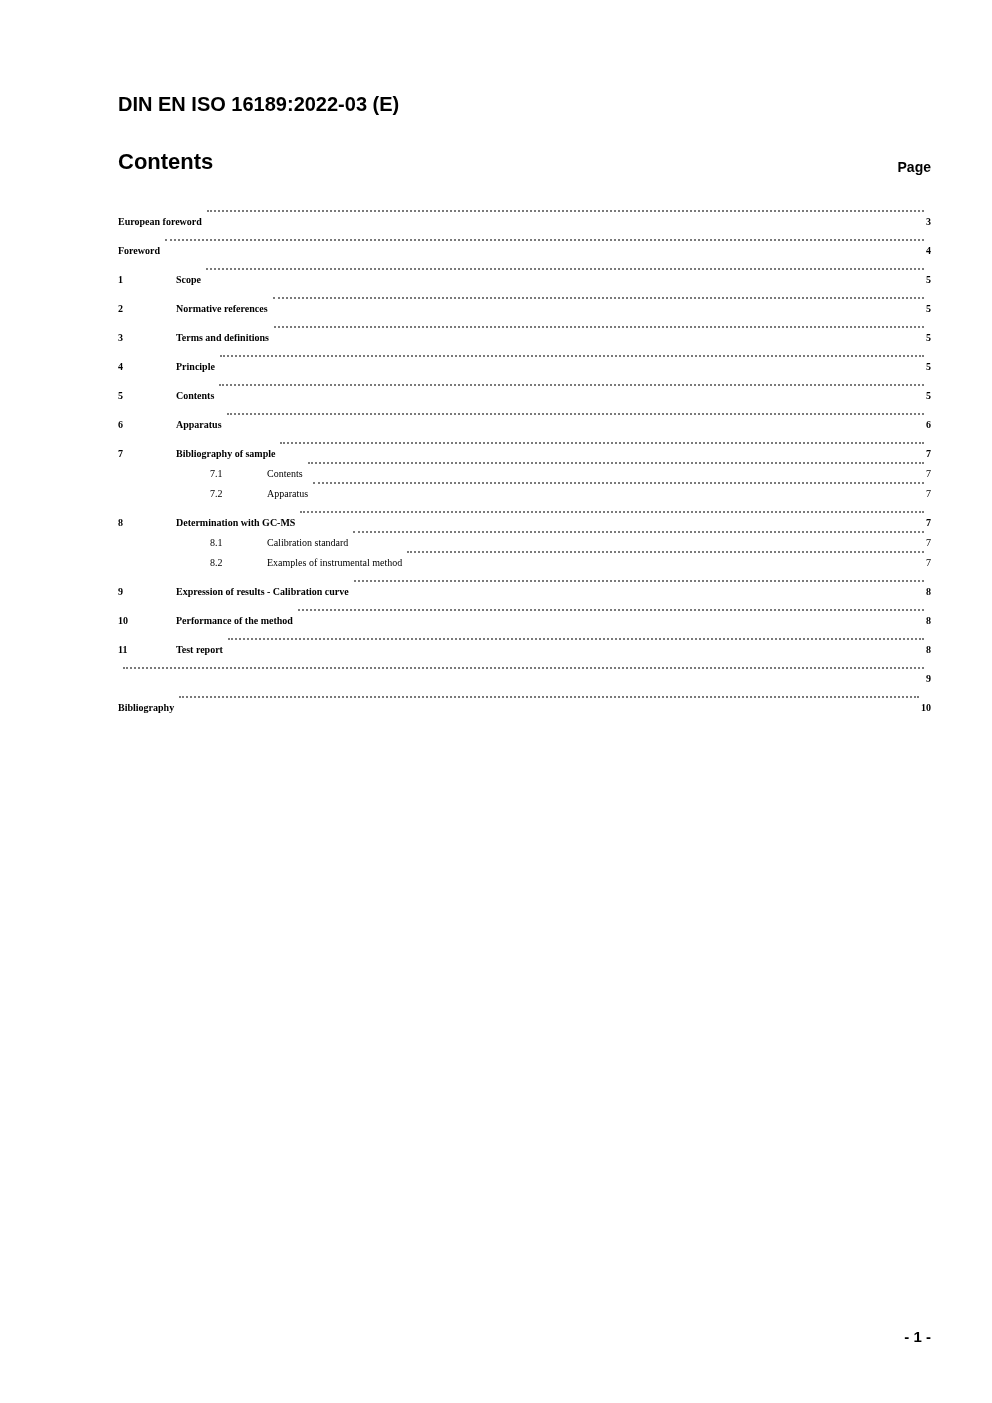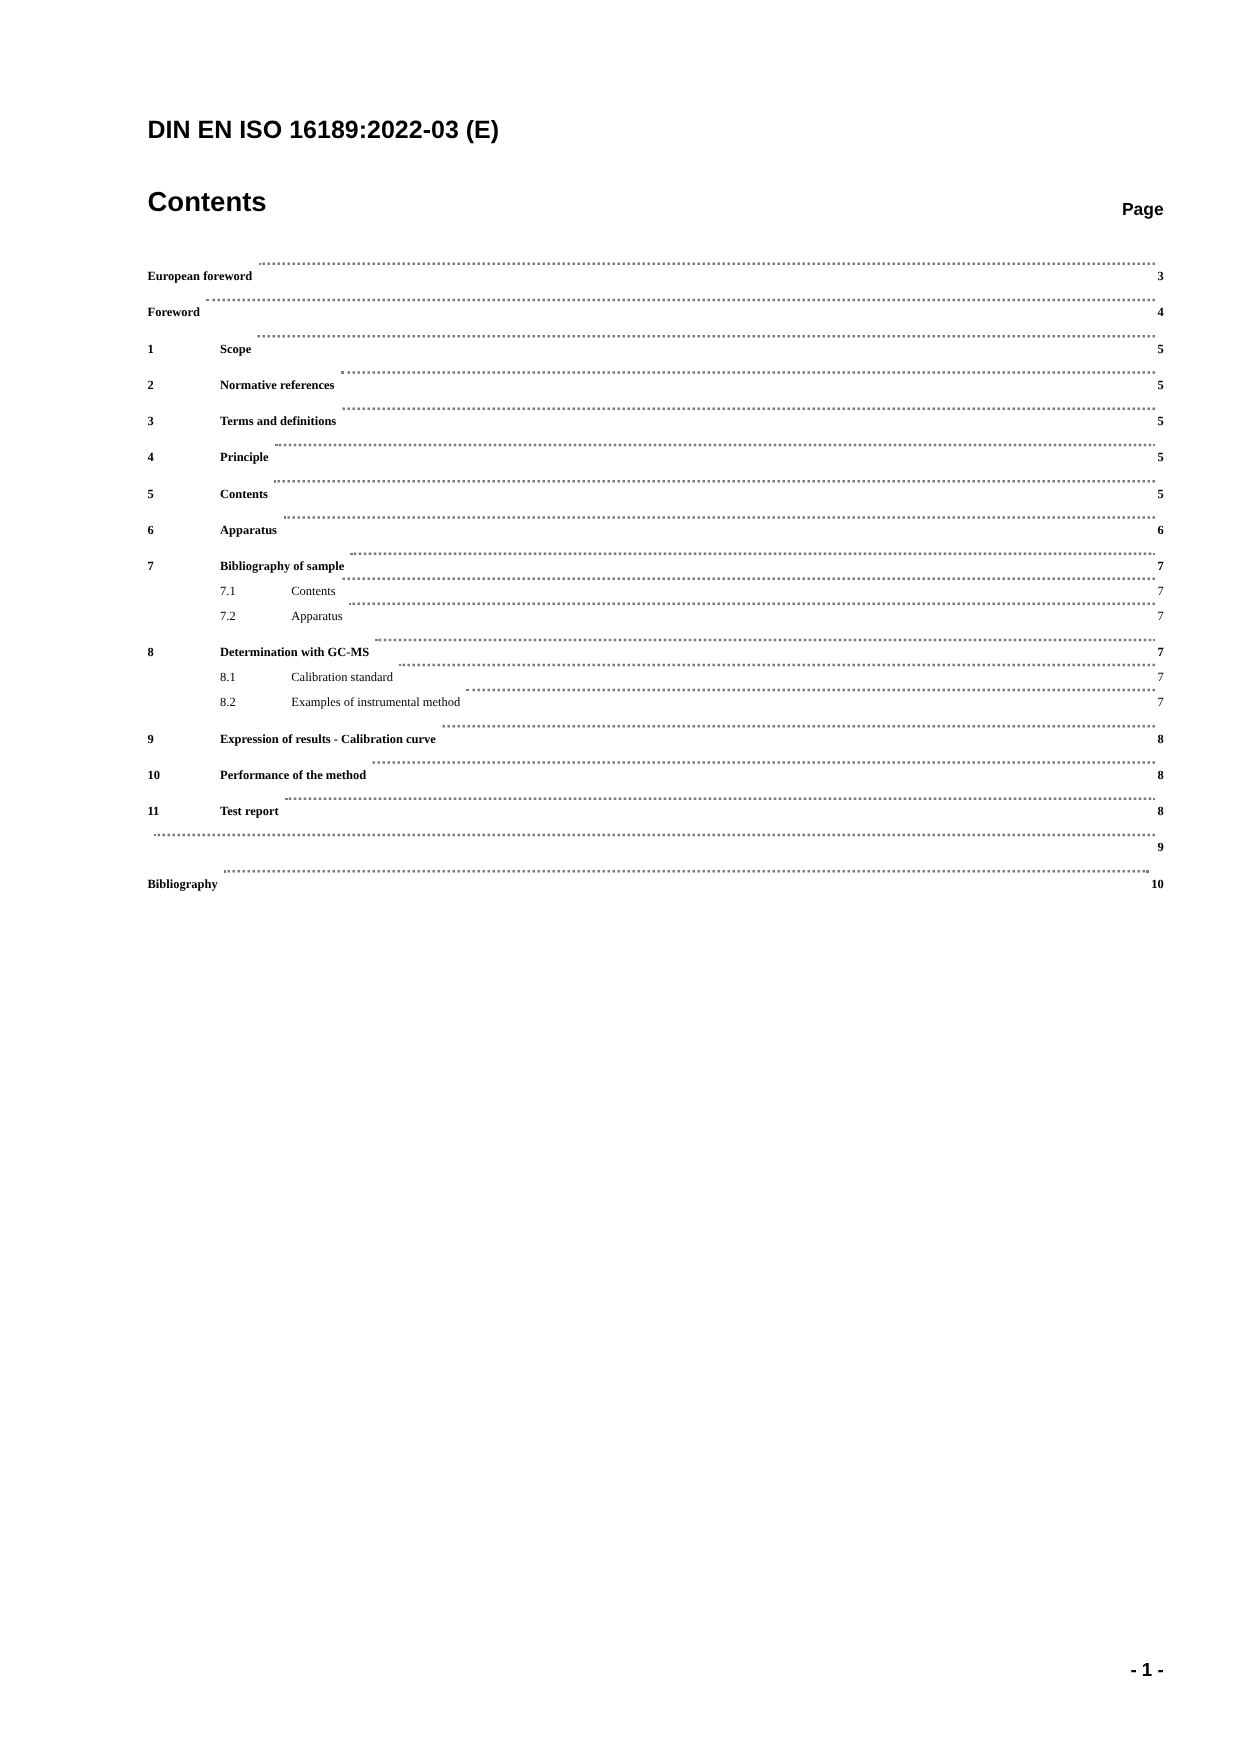--- a/index.html
+++ b/index.html
@@ -63,21 +63,21 @@
     line-height: 17px;
   }
   .toc-row.lvl0, .toc-row.lvl1 { margin-top: 12px; }
   .toc-row.lvl2 { margin-top: 3px; }
   .toc-row:first-child { margin-top: 0; }
   .toc-row.bold { font-weight: bold; }
   .toc-num {
     flex: none;
     width: 58px;
   }
-  .toc-row.lvl2 .toc-num { width: 57px; }
+  .toc-row.lvl2 .toc-num { width: 57px; margin-left: 34px; }
   .toc-row.lvl2 { padding-left: 58px; }
   .toc-label {
     flex: none;
     white-space: nowrap;
   }
   .toc-leader {
     flex: 1 1 auto;
     min-width: 12px;
     align-self: baseline;
     border-bottom: 2px dotted #7a7a7a;

